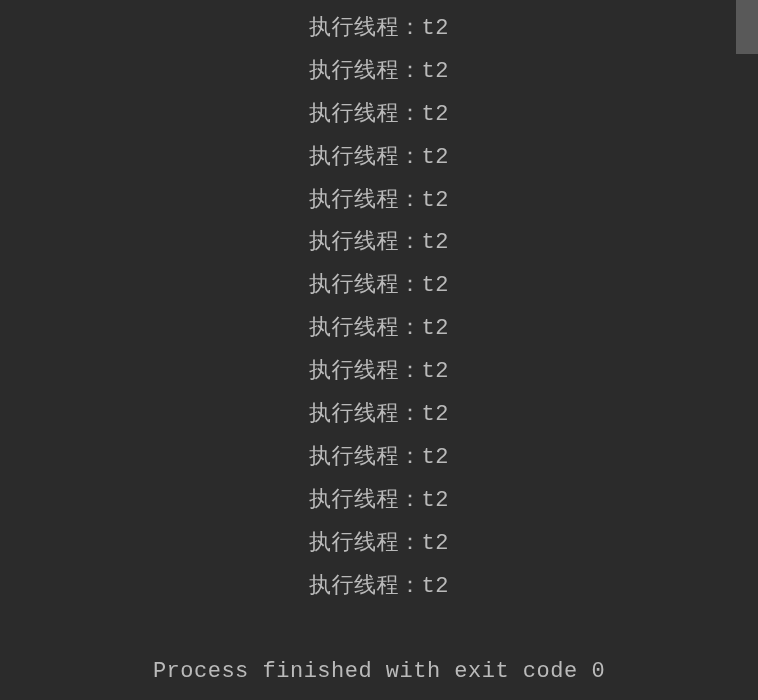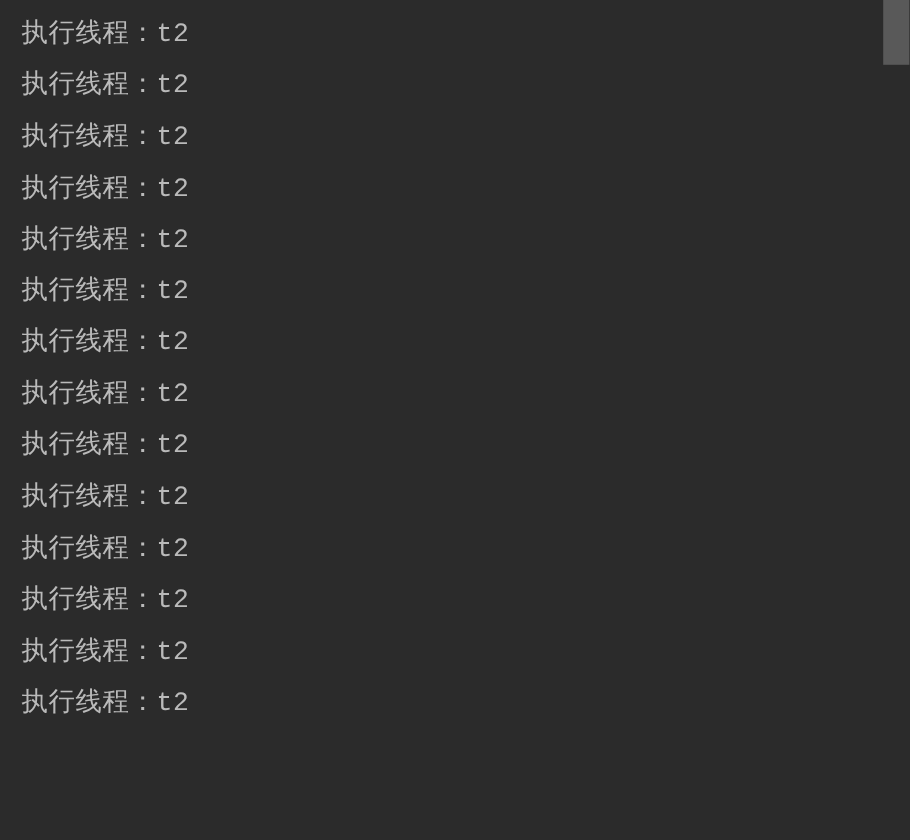--- a/index.html
+++ b/index.html
@@ -1,18 +1,19 @@
 <!DOCTYPE html>
 <html><head>
   <meta charset="utf-8">
   <style>
     * {
       margin: 0;
       padding: 0;
       box-sizing: border-box;
+      text-align: center;
     }
     body {
       width: 758px;
       height: 700px;
       background: #2b2b2b;
       color: #bababa;
       font-family: "Courier New", Consolas, Monaco, monospace;
       font-size: 22px;
       line-height: 1.95;
       overflow: hidden;
@@ -53,15 +54,16 @@
   <div class="output-line">执行线程：t2</div>
   <div class="output-line">执行线程：t2</div>
   <div class="output-line">执行线程：t2</div>
   <div class="output-line">执行线程：t2</div>
   <div class="output-line">执行线程：t2</div>
   <div class="output-line">执行线程：t2</div>
   <div class="output-line">执行线程：t2</div>
   <div class="output-line">执行线程：t2</div>
   <div class="output-line">执行线程：t2</div>
   <div class="blank-line"></div>
+  <div class="output-line">Process finished with exit code 0</div>
 </div>
 
 <div class="scrollbar-thumb"></div>
 
 </body></html>

